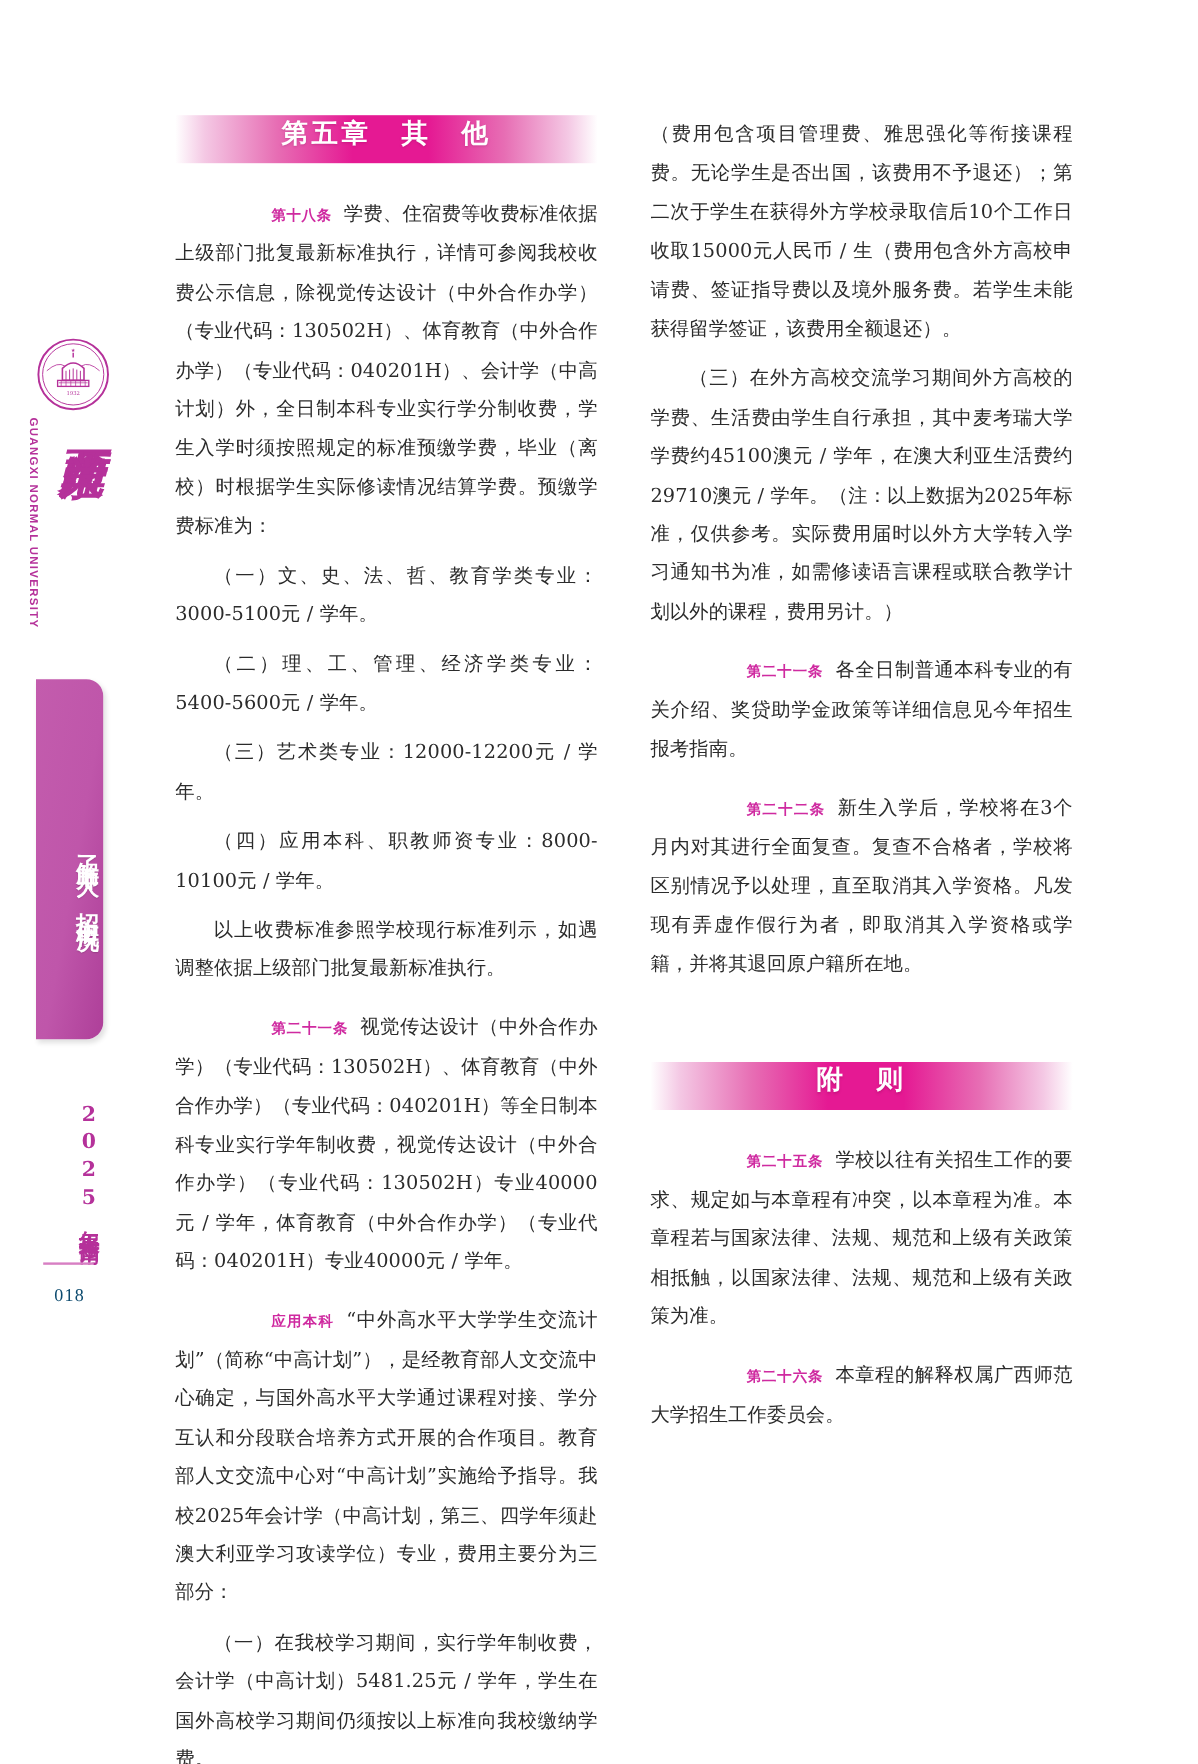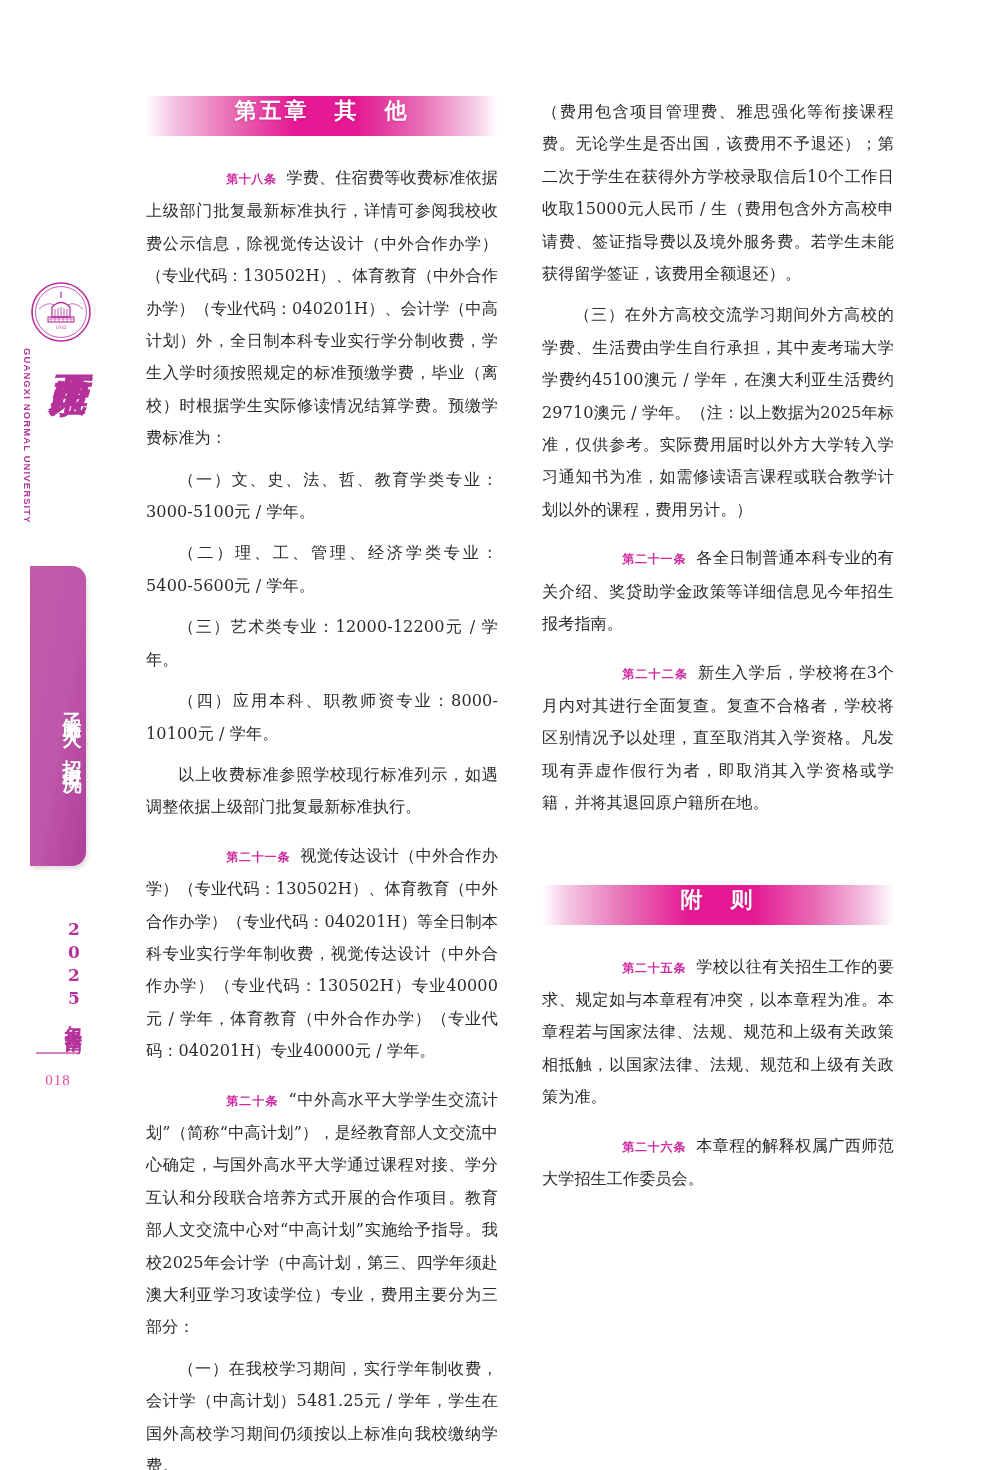--- a/index.html
+++ b/index.html
@@ -125,21 +125,21 @@
     background: #d77fc3;
   }
   .page-num {
     position: absolute;
     left: 30px;
     top: 1072px;
     width: 56px;
     text-align: center;
     font-family: "Liberation Serif", serif;
     font-size: 15px;
-    color: #ec4899;
+    color: #0c4a6e;
     letter-spacing: 1px;
   }
 
   
   .col {
     position: absolute;
     top: 96px;
     width: 352px;
   }
   .col-left  { left: 146px; }
@@ -250,21 +250,21 @@
 
   <p class="para indent"><span>（三）艺术类专业：12000-12200元 / 学年。</span></p>
 
   <p class="para indent"><span>（四）应用本科、职教师资专业：8000-10100元 / 学年。</span></p>
 
 
   <p class="para indent"><span>以上收费标准参照学校现行标准列示，如遇调整依据上级部门批复最新标准执行。</span></p>
 
   <p class="para indent gap"><span class="art">第二十一条</span><span>视觉传达设计（中外合作办学）（专业代码：130502H）、体育教育（中外合作办学）（专业代码：040201H）等全日制本科专业实行学年制收费，视觉传达设计（中外合作办学）（专业代码：130502H）专业40000元 / 学年，体育教育（中外合作办学）（专业代码：040201H）专业40000元 / 学年。</span></p>
 
-  <p class="para indent gap"><span class="art">第二十条</span><span>“中外高水平大学学生交流计划”（简称“中高计划”），是经教育部人文交流中心确定，与国外高水平大学通过课程对接、学分互认和分段联合培养方式开展的合作项目。教育部人文交流中心对“中高计划”实施给予指导。我校2025年会计学（中高计划，第三、四学年须赴澳大利亚学习攻读学位）专业，费用主要分为三部分：</span></p>
+  <p class="para indent gap"><span class="art">应用本科</span><span>“中外高水平大学学生交流计划”（简称“中高计划”），是经教育部人文交流中心确定，与国外高水平大学通过课程对接、学分互认和分段联合培养方式开展的合作项目。教育部人文交流中心对“中高计划”实施给予指导。我校2025年会计学（中高计划，第三、四学年须赴澳大利亚学习攻读学位）专业，费用主要分为三部分：</span></p>
 
   <p class="para indent"><span>（一）在我校学习期间，实行学年制收费，会计学（中高计划）5481.25元 / 学年，学生在国外高校学习期间仍须按以上标准向我校缴纳学费。</span></p>
 
 </div>
 
 <div class="col col-right">
 
   <p class="para"><span>（费用包含项目管理费、雅思强化等衔接课程费。无论学生是否出国，该费用不予退还）；第二次于学生在获得外方学校录取信后10个工作日收取15000元人民币 / 生（费用包含外方高校申请费、签证指导费以及境外服务费。若学生未能获得留学签证，该费用全额退还）。</span></p>
 
   <p class="para indent"><span>（三）在外方高校交流学习期间外方高校的学费、生活费由学生自行承担，其中麦考瑞大学学费约45100澳元 / 学年，在澳大利亚生活费约29710澳元 / 学年。（注：以上数据为2025年标准，仅供参考。实际费用届时以外方大学转入学习通知书为准，如需修读语言课程或联合教学计划以外的课程，费用另计。）</span></p>

